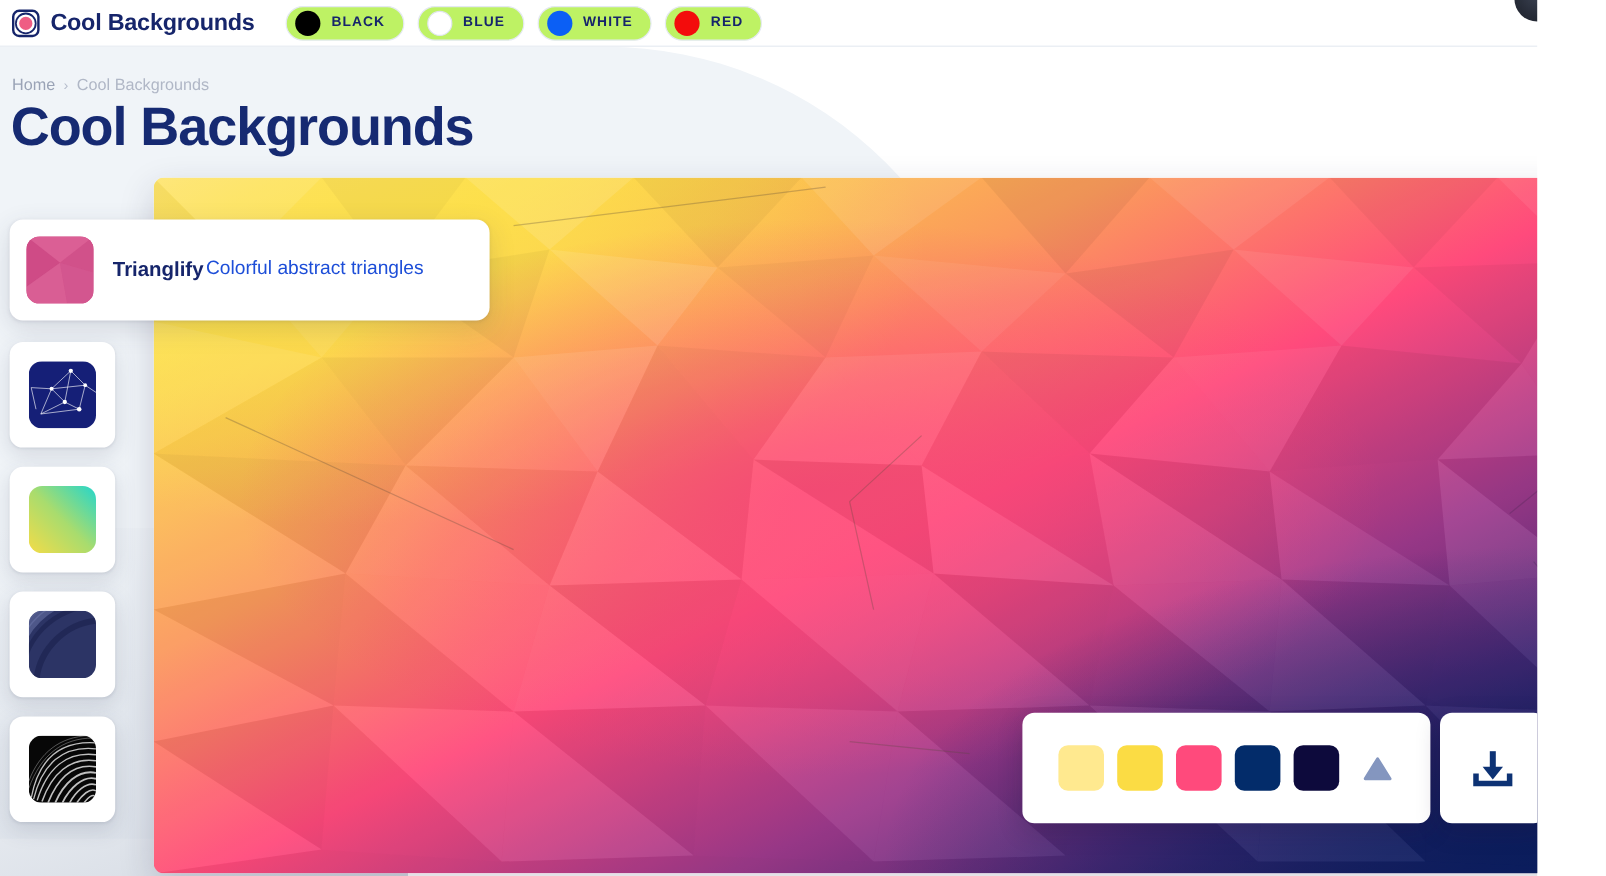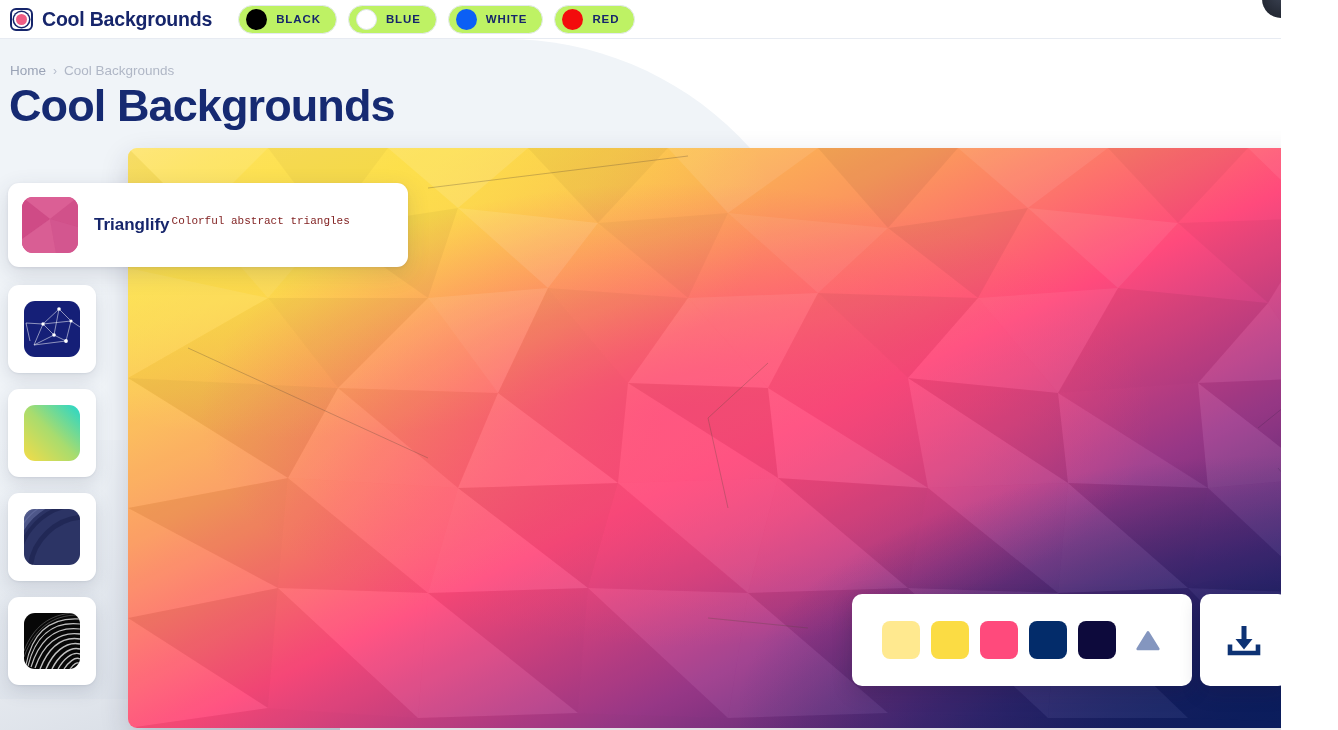--- a/index.html
+++ b/index.html
@@ -97,21 +97,21 @@
     display: flex; align-items: center; padding: 0 14px; gap: 16px;
   }
   .info-thumb {
     width: 56px; height: 56px; border-radius: 11px; flex: 0 0 56px;
     overflow: hidden; position: relative;
     background: linear-gradient(135deg, #d8568d 0%, #d4518a 40%, #dd6fa0 100%);
   }
   .info-thumb svg { display:block; width:100%; height:100%; }
   .info-text { display: flex; flex-direction: row; gap: 2px; }
   .info-name { font-size: 17px; font-weight: bold; color: #16256b; }
-  .info-desc { font-size: 11px; color: #7f1d1d; font-family: Liberation Mono, monospace; }
+  .info-desc { font-size: 16px; color: #1d4ed8; }
 
   
   .thumb-rail {
     position: absolute; left: 8px; top: 285px; z-index: 20;
     display: flex; flex-direction: column; gap: 16px;
   }
   .thumb-card {
     width: 88px; height: 88px; border-radius: 11px; background: #ffffff;
     box-shadow: 0 6px 18px rgba(55,60,90,0.15), 0 1px 2px rgba(55,60,90,0.08);
     display: flex; align-items: center; justify-content: center; cursor: pointer;

